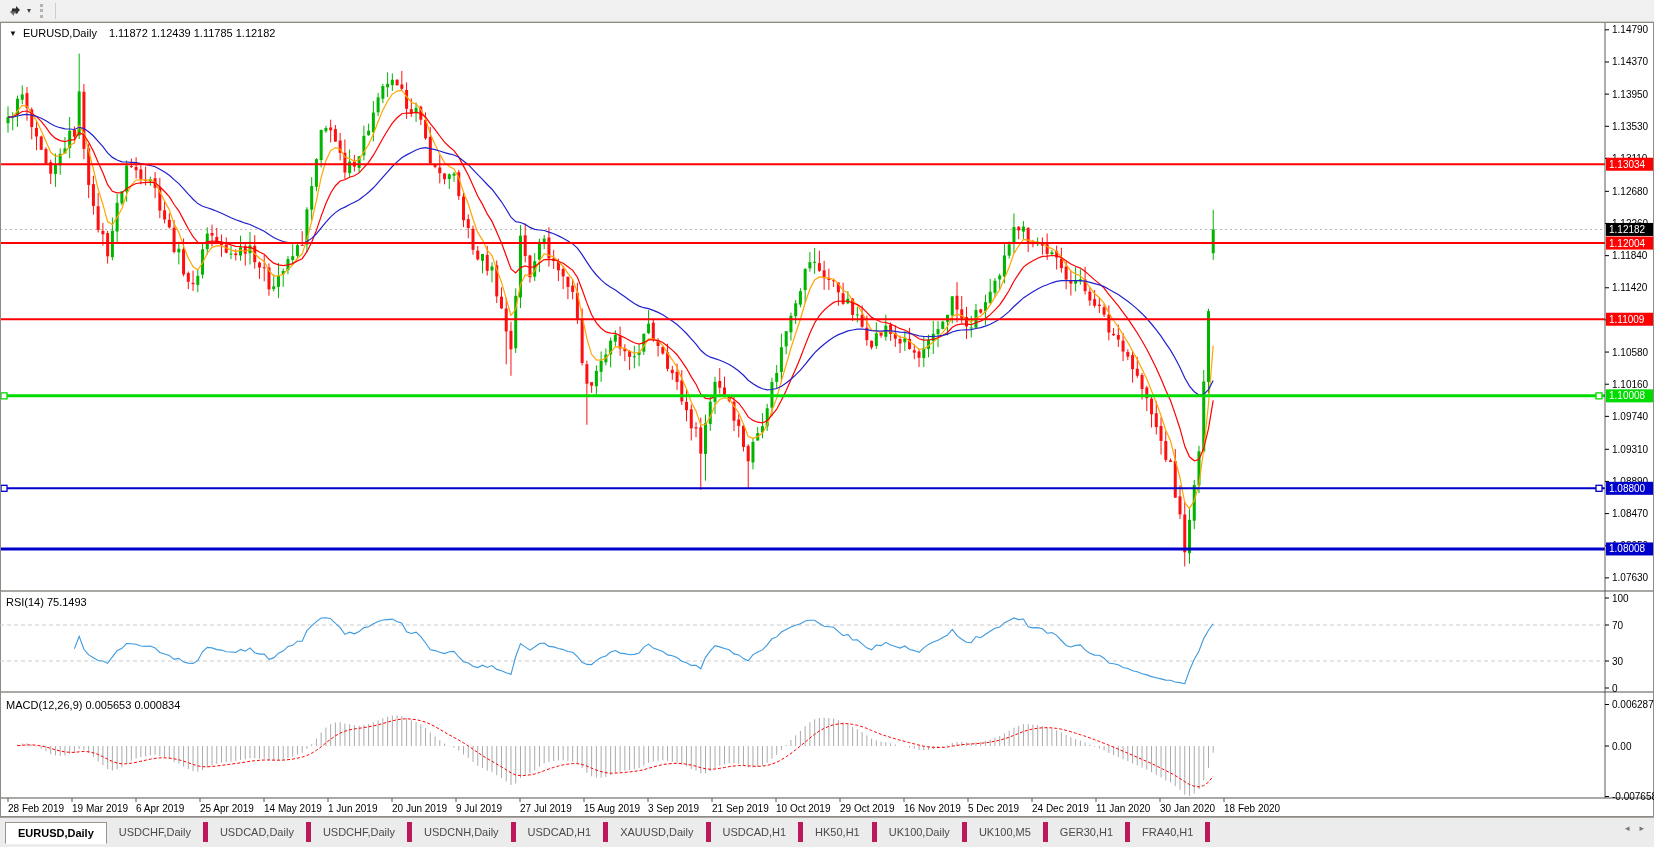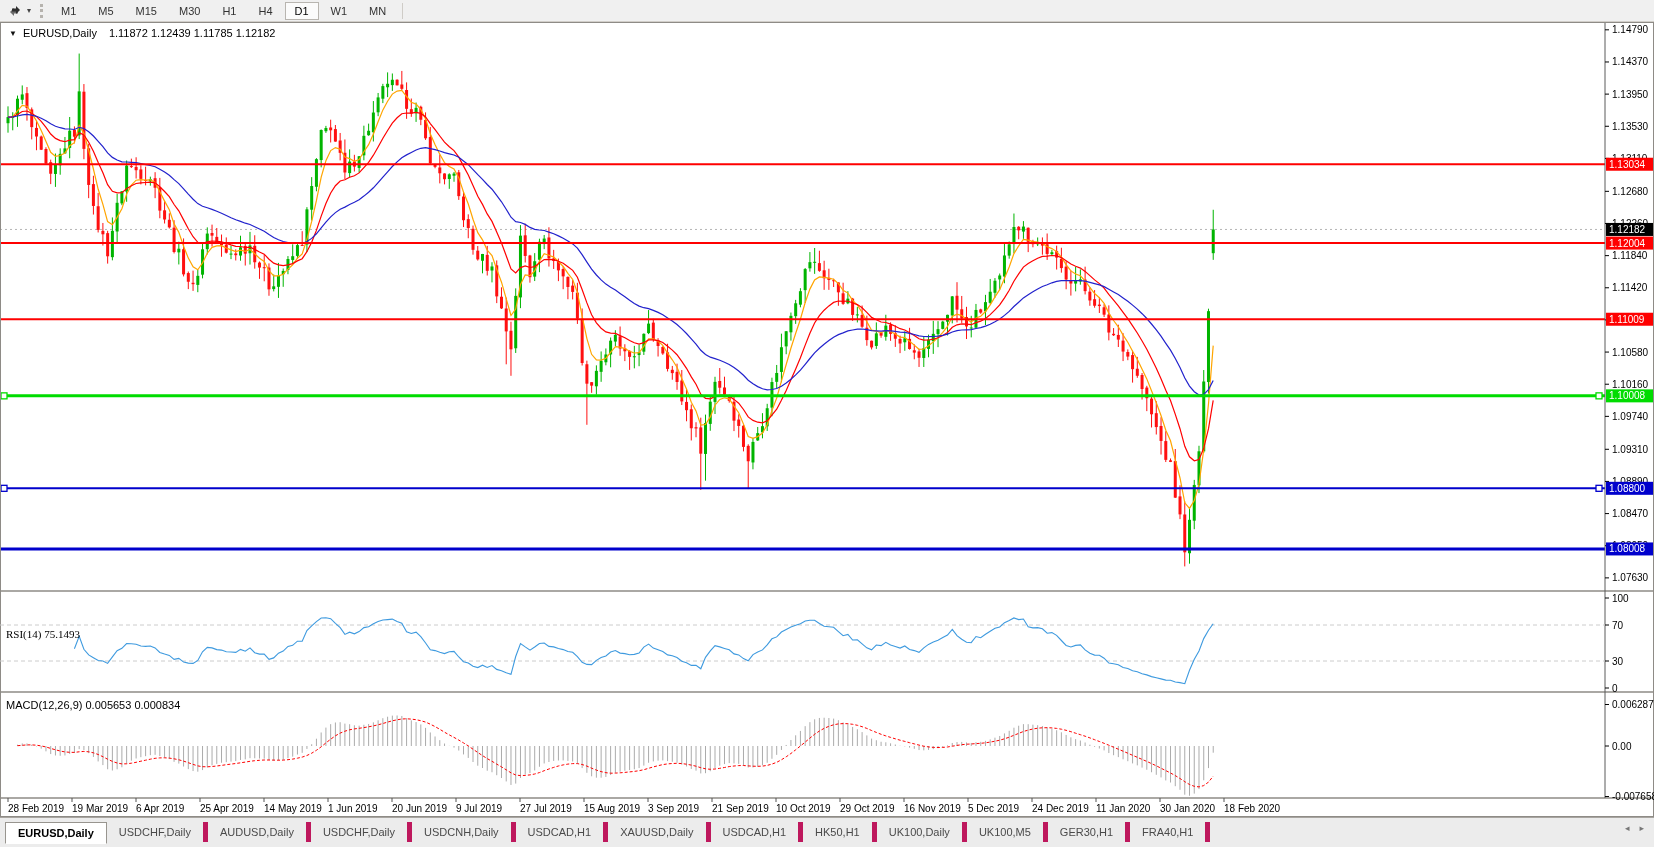--- a/index.html
+++ b/index.html
@@ -38,31 +38,20 @@
 
   <div id="toolbar">
     <span class="tb-icon">
       <svg width="14" height="14" viewBox="0 0 14 14">
         <path d="M2 8 L6 12 L6 9.5 L10 9.5 L10 6.5 L6 6.5 L6 4 Z" fill="#6b6b6b"></path>
         <path d="M12 6 L8 2 L8 4.5 L4 4.5 L4 7.5 L8 7.5 L8 10 Z" fill="#2f2f2f"></path>
       </svg>
     </span>
     <span class="tb-caret">▾</span>
     <span class="tb-grip"></span>
-    <div id="tf-buttons" style="display:flex;">
-        <div class="tf-btn">M1</div>
-        <div class="tf-btn">M5</div>
-        <div class="tf-btn">M15</div>
-        <div class="tf-btn">M30</div>
-        <div class="tf-btn">H1</div>
-        <div class="tf-btn">H4</div>
-        <div class="tf-btn active">D1</div>
-        <div class="tf-btn">W1</div>
-        <div class="tf-btn">MN</div>
-      </div>
     <span class="tb-sep"></span>
   </div>
 
   <div id="chartwrap">
     <svg id="chart" width="1654" height="795" viewBox="0 0 1654 795">
         <g>
           <line x1="0" y1="207.4518518518517" x2="1605" y2="207.4518518518517" stroke="#b4b4b4" stroke-width="1" stroke-dasharray="2 3"></line>
         </g>
         <g>
           <line x1="8" y1="84.34579253720558" x2="8" y2="110.68397803564925" stroke="#00b400" stroke-width="1"></line>
@@ -971,28 +960,28 @@
         </g>
       </svg>
   </div>
 
   <div id="title">
     <span class="collapse">▼</span>
     <span>EURUSD,Daily</span>
     <span class="ohlc">1.11872 1.12439 1.11785 1.12182</span>
   </div>
 
-  <div class="overlay-label" style="top:628px;left:6px;font-family:Liberation Serif, serif;">RSI(14) 75.1493</div>
+  <div class="overlay-label" style="top:596px;left:6px;">RSI(14) 75.1493</div>
   <div class="overlay-label" style="top:699px;left:6px;">MACD(12,26,9) 0.005653 0.000834</div>
 
   <div id="tabbar">
     <div id="tabs" style="display:flex;margin-top:4px;">
         <div class="tab active">EURUSD,Daily</div>
         <div class="tab">USDCHF,Daily</div>
-        <div class="tab">AUDUSD,Daily</div>
+        <div class="tab">USDCAD,Daily</div>
         <div class="tab">USDCHF,Daily</div>
         <div class="tab">USDCNH,Daily</div>
         <div class="tab">USDCAD,H1</div>
         <div class="tab">XAUUSD,Daily</div>
         <div class="tab">USDCAD,H1</div>
         <div class="tab">HK50,H1</div>
         <div class="tab">UK100,Daily</div>
         <div class="tab">UK100,M5</div>
         <div class="tab">GER30,H1</div>
         <div class="tab">FRA40,H1</div>

